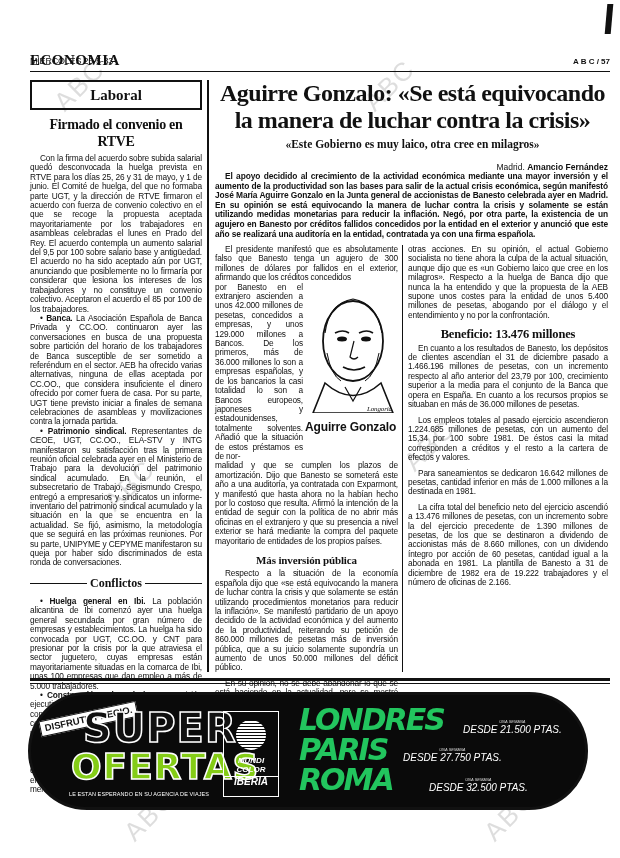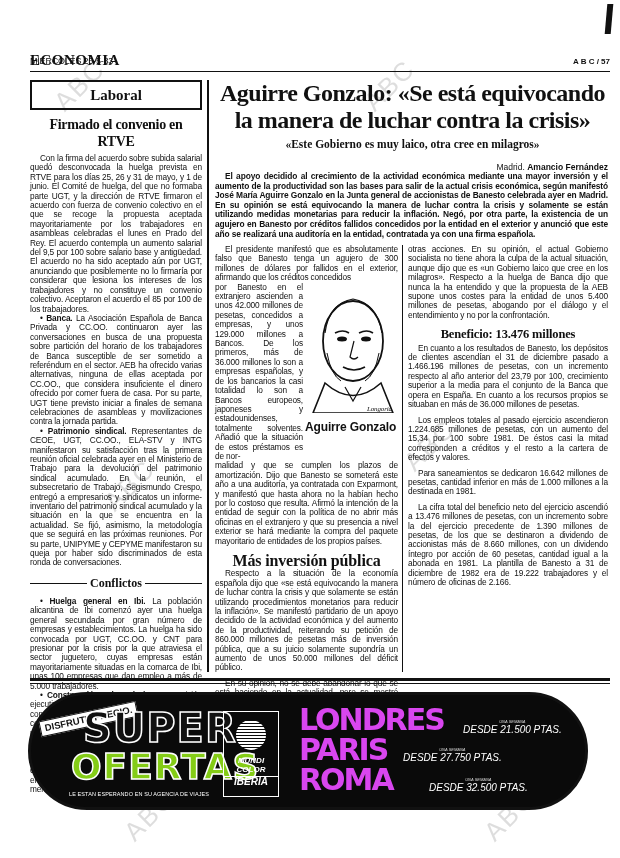--- a/index.html
+++ b/index.html
@@ -34,36 +34,36 @@
   .mid-col { position: absolute; left: 215px; top: 245px; width: 183px; }
   .mid-divider { position: absolute; left: 402px; top: 245px; width: 1px; height: 427px; background: #111; }
   .right-col { position: absolute; left: 408px; top: 245px; width: 200px; }
 
   .wrap-text { width: 88px; float: left; }
   .portrait { float: right; width: 93px; height: 150px; position: relative; }
   .portrait svg { width: 93px; height: 130px; }
   .portrait .caption { position: absolute; bottom: 0; left: 0; width: 100%; font-size: 12px; font-weight: bold; }
   .clear { clear: both; }
 
-  .sub-head { font-family: "Liberation Serif", serif; font-weight: bold; font-size: 16px; text-align: center; margin: 10px 0 4px; }
+  .sub-head { font-family: "Liberation Serif", serif; font-weight: bold; font-size: 11px; text-align: center; margin: 10px 0 4px; }
   .right-col .sub-head { font-size: 12.5px; }
 
   .bottom-rule { position: absolute; left: 30px; top: 678px; width: 580px; height: 3px; background: #111; }
   .bottom-rule2 { position: absolute; left: 30px; top: 683px; width: 580px; height: 1px; background: #111; }
 
   .ad { position: absolute; left: 28px; top: 692px; width: 560px; height: 118px; background: #0a0a0a; border-radius: 60px; border: 3px solid #111; overflow: hidden; }
   .ad .badge { position: absolute; left: 8px; top: 16px; background: #fff; color: #111; font-weight: bold; font-size: 9.5px; line-height: 10px; text-align: center; padding: 2px 4px; transform: rotate(-12deg); border: 1px solid #111; }
   .ad .super { position: absolute; left: 52px; top: 12px; font-size: 40px; font-weight: bold; color: #111; -webkit-text-stroke: 1.5px #fff; letter-spacing: 1px; line-height: 42px; font-family: "DejaVu Sans", sans-serif; }
   .ad .ofertas { position: absolute; left: 40px; top: 52px; font-size: 36px; font-weight: bold; color: #84cc16; -webkit-text-stroke: 1.5px #fff; letter-spacing: 1px; line-height: 40px; font-family: "DejaVu Sans", sans-serif; }
   .ad .tagline { position: absolute; left: 38px; top: 96px; font-size: 5.5px; color: #fff; letter-spacing: 0.1px; }
   .ad .mundi { position: absolute; left: 192px; top: 16px; width: 56px; height: 86px; border: 1px solid #fff; color: #fff; text-align: center; }
   .ad .mundi .sun { width: 30px; height: 30px; margin: 8px auto 6px; border-radius: 50%; background: repeating-linear-gradient(0deg, #fff 0 2px, #0a0a0a 2px 3px); }
   .ad .mundi .m1 { font-size: 8px; font-style: italic; font-weight: bold; line-height: 9px; }
   .ad .mundi .m2 { font-size: 10px; font-style: italic; font-weight: bold; border-top: 1px solid #fff; margin-top: 2px; line-height: 10px; }
-  .ad .cities { position: absolute; left: 268px; top: 10px; color: #d946ef; font-weight: bold; font-family: "DejaVu Sans", sans-serif; font-size: 30px; line-height: 30px; letter-spacing: -2px; }
+  .ad .cities { position: absolute; left: 268px; top: 10px; color: #22c55e; font-weight: bold; font-family: "DejaVu Sans", sans-serif; font-size: 30px; line-height: 30px; letter-spacing: -2px; font-style: italic; }
   .ad .price { position: absolute; color: #fff; font-size: 10px; font-style: italic; }
   .ad .price .small { display: block; font-size: 4px; text-align: center; opacity: 0.8; }
 
   .corner-mark { position: absolute; right: 8px; top: 4px; width: 6px; height: 30px; background: #111; transform: skewX(-5deg); }
 </style>
 </head>
 <body>
 
 <div class="watermark" style="left:50px;top:70px;">ABC</div>
 <div class="watermark" style="left:360px;top:70px;">ABC</div>

